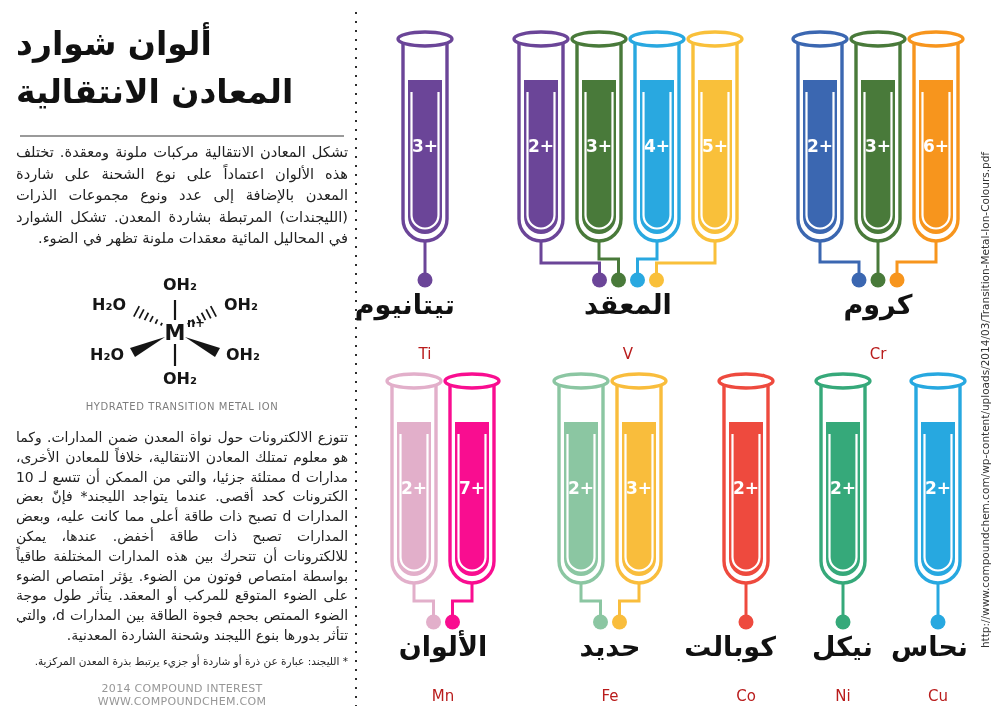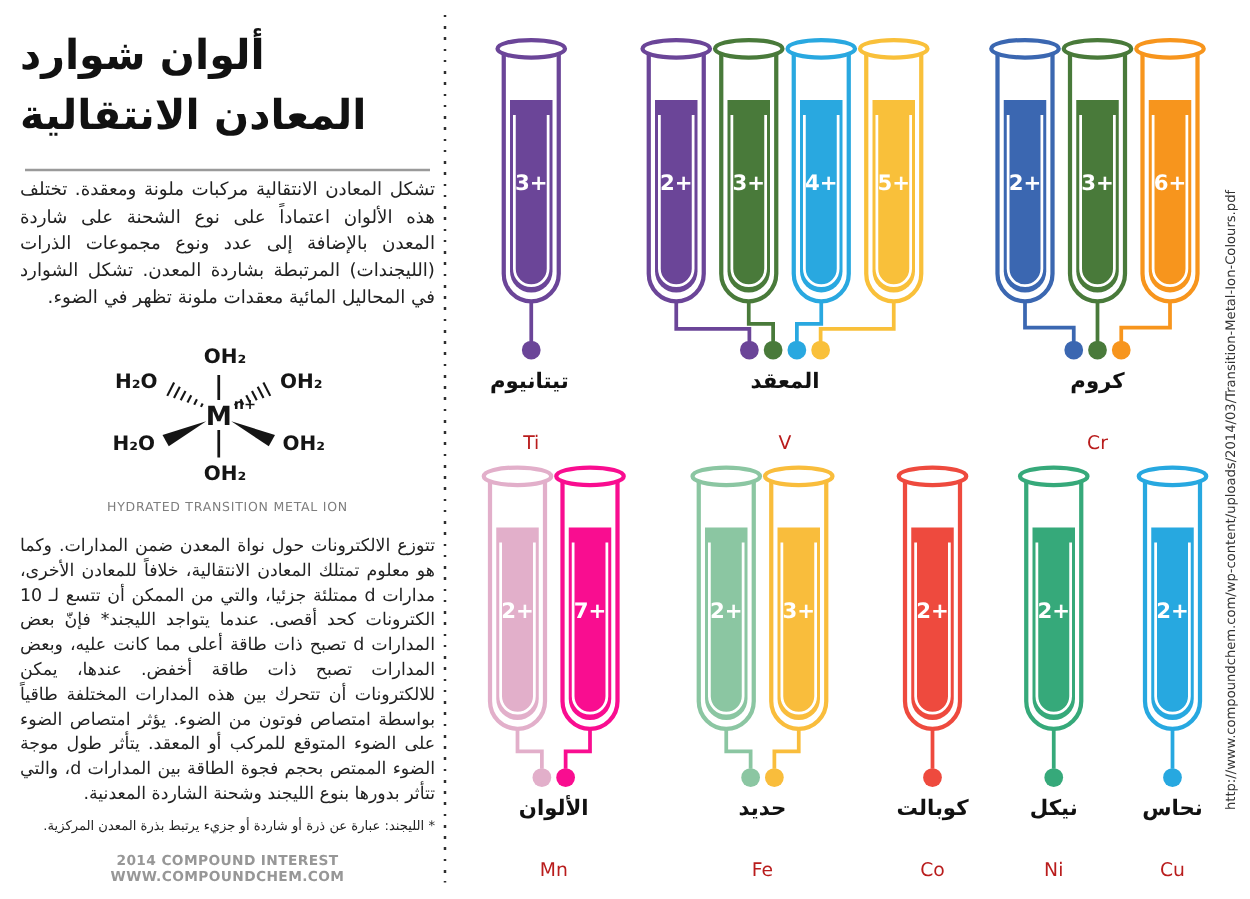--- a/index.html
+++ b/index.html
@@ -13,28 +13,28 @@
   .intro{position:absolute;top:127px;left:0;right:0;margin:0;direction:rtl;
          font-size:14.6px;line-height:21.5px;text-align:justify;text-align-last:right;color:#222;}
   .molecule-wrap{position:absolute;top:256px;left:46px;width:240px;height:126px;}
   .molecule-caption{position:absolute;top:387px;left:0;right:0;text-align:center;
                     font-size:10px;letter-spacing:.6px;color:#7d7d7d;direction:ltr;}
   .body-text{position:absolute;top:414px;left:0;right:0;margin:0;direction:rtl;
              font-size:13.9px;line-height:19.8px;text-align:justify;text-align-last:right;color:#222;}
   .footnote{position:absolute;top:641px;left:0;right:0;margin:0;direction:rtl;
             font-size:10.5px;font-weight:normal;text-align:right;color:#222;}
   .credit-footer{position:absolute;top:668px;left:0;right:0;text-align:center;direction:ltr;
-                 font-size:11px;color:#979797;letter-spacing:.3px;font-weight:bold;}
+                 font-size:11px;color:#979797;letter-spacing:.3px;}
   
   .divider{position:absolute;left:355px;top:12px;width:2px;height:694px;
            background-image:repeating-linear-gradient(to bottom,#2e2e2e 0,#2e2e2e 2px,transparent 2px,transparent 9px);}
   
   .metal-group{position:absolute;text-align:center;}
   .metal-group svg{display:block;margin:0 auto;}
-  .metal-name{font-size:17px;font-weight:bold;color:#111;line-height:30px;direction:rtl;}
+  .metal-name{font-size:27px;font-weight:bold;color:#111;line-height:30px;direction:rtl;}
   .metal-symbol{font-size:15px;color:#b91c1c;line-height:28px;direction:ltr;margin-top:20px;}
   svg text{font-family:"DejaVu Sans",sans-serif;}
   
   .side-url{position:absolute;left:985px;top:400px;width:640px;
             transform:translate(-50%,-50%) rotate(-90deg);
             text-align:center;font-size:10.5px;color:#333;direction:ltr;white-space:nowrap;}
 </style>
 </head>
 <body>
 

